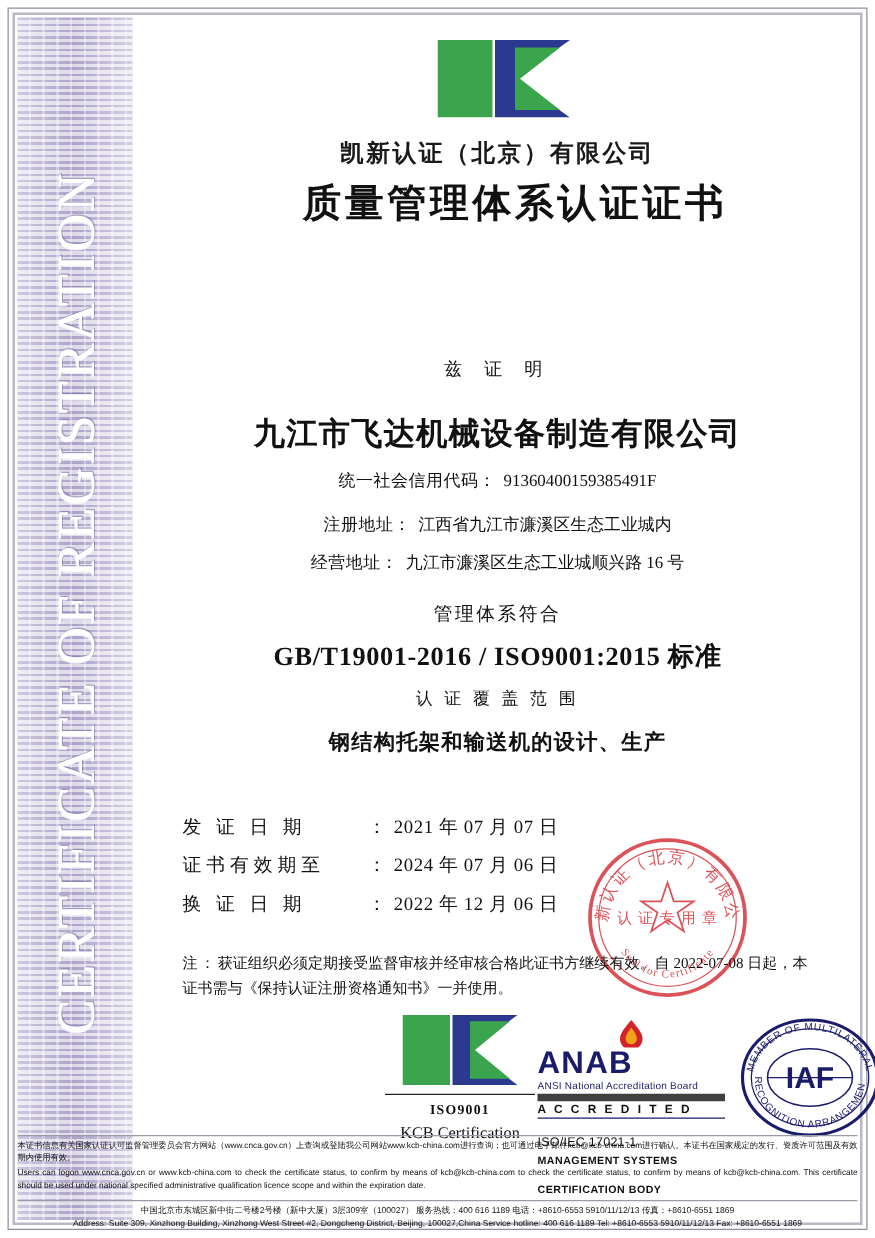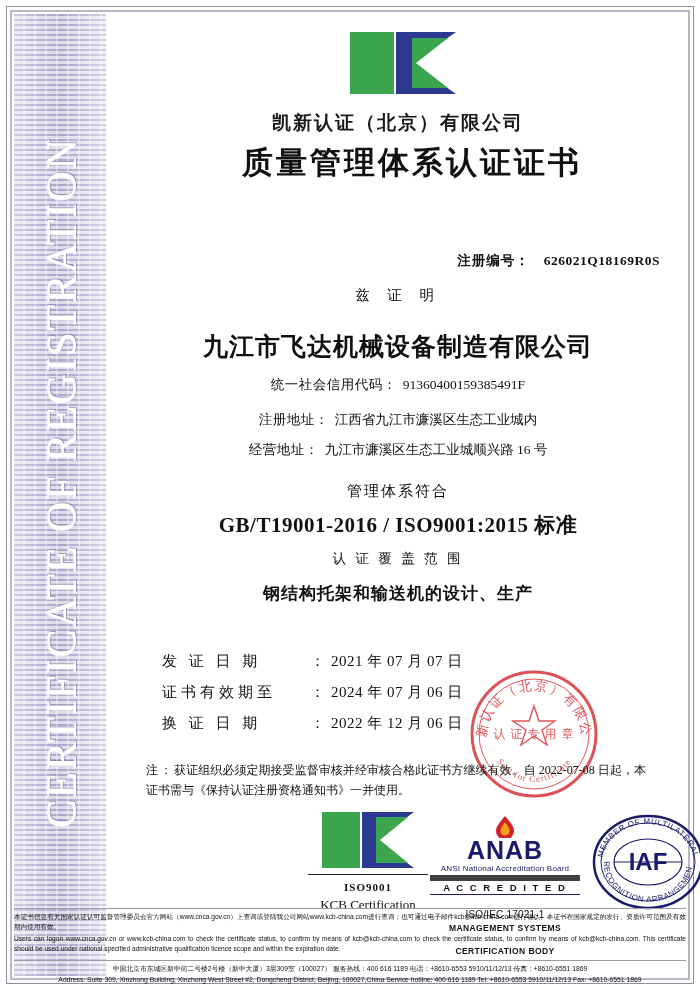--- a/index.html
+++ b/index.html
@@ -222,21 +222,20 @@
     left: 36px; top: 638px;
     width: 420px;
   }
   .date-row {
     display: flex;
     align-items: baseline;
     margin-bottom: 12px;
     font-family: "Liberation Serif", serif;
     font-size: 15px;
     color: #111;
-    margin-left: 16px;
   }
   .date-row .dlabel {
     width: 148px;
     letter-spacing: 4px;
     white-space: nowrap;
   }
   .date-row .dsep { margin: 0 6px 0 0; }
   .date-row .dvalue { letter-spacing: 0.5px; }
 
   
@@ -284,21 +283,20 @@
     font-family: "Liberation Serif", serif;
     font-size: 13px;
     color: #111;
     margin-top: 4px;
   }
 
   .anab-block {
     position: absolute;
     left: 300px; top: 2px;
     width: 150px;
-    text-align: center;
   }
   .anab-word {
     font-family: "Liberation Sans", sans-serif;
     font-weight: bold;
     font-size: 25px;
     letter-spacing: 1px;
     color: #1b1b6b;
     line-height: 1;
   }
   .anab-sub {
@@ -389,23 +387,20 @@
       <svg width="106" height="62" viewBox="0 0 106 62">
         <rect x="0" y="0" width="44" height="62" fill="#3aa54c"></rect>
         <polygon points="46,0 106,0 62,31 106,62 46,62 46,0" fill="#2b3990"></polygon>
         <polygon points="62,6 98,6 66,31 98,56 62,56" fill="#3aa54c"></polygon>
       </svg>
     </div>
 
     <div class="company-name">凯新认证（北京）有限公司</div>
     <div class="cert-title">质量管理体系认证证书</div>
 
-    <div class="reg-no">
-      <span class="label">注册编号：</span><span class="value">626021Q18169R0S</span>
-    </div>
 
     <div class="hereby">兹 证 明</div>
 
     <div class="org-name">九江市飞达机械设备制造有限公司</div>
 
     <div class="info-line l-credit">
       <span class="lbl">统一社会信用代码：</span><span class="val">91360400159385491F</span>
     </div>
     <div class="info-line l-addr">
       <span class="lbl">注册地址：</span><span class="val">江西省九江市濂溪区生态工业城内</span>

